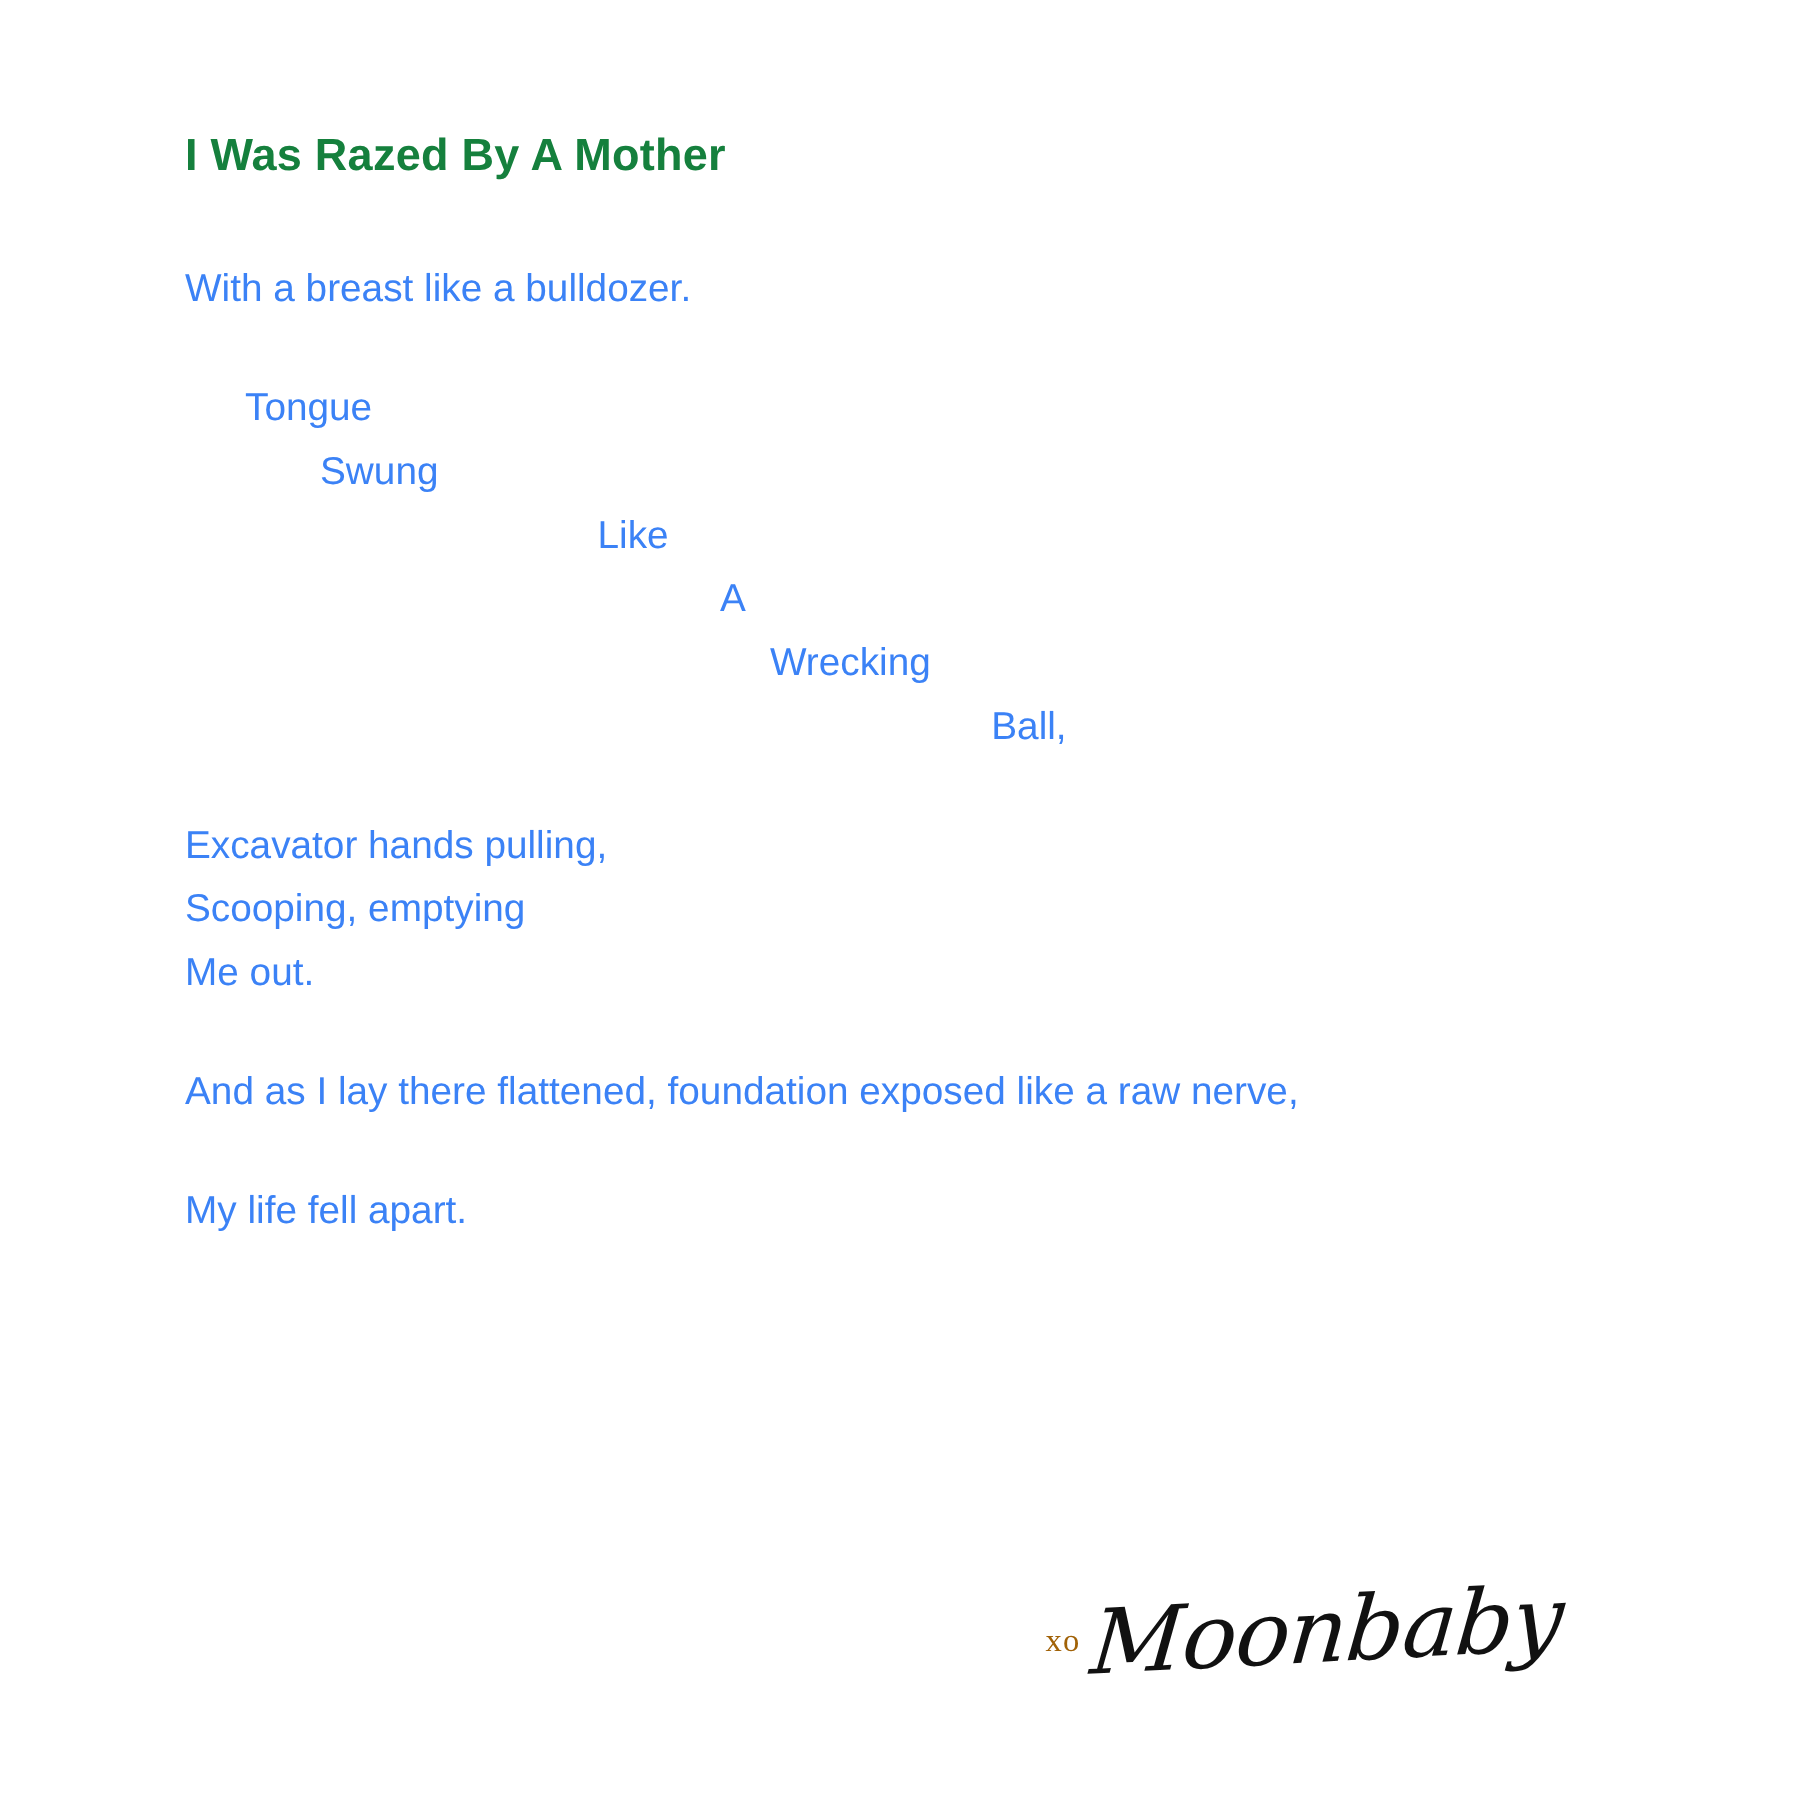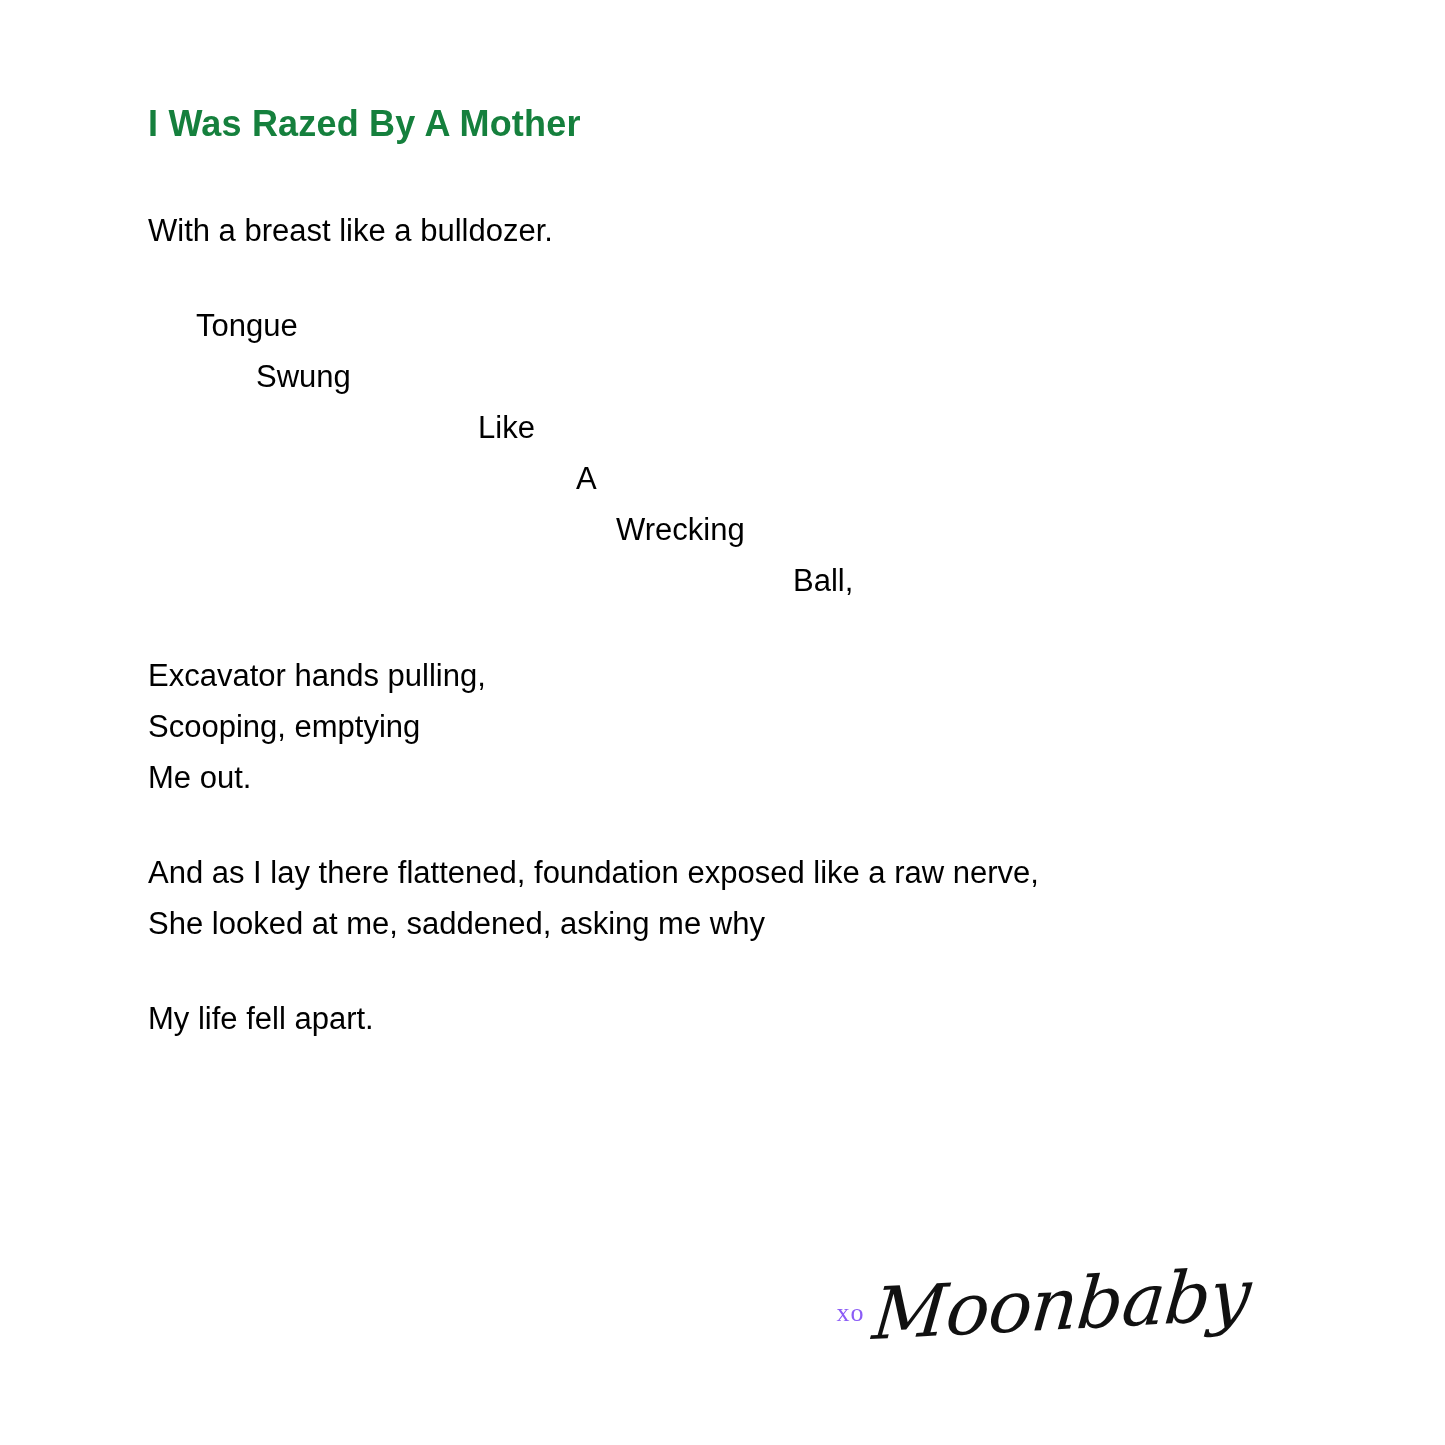--- a/index.html
+++ b/index.html
@@ -31,21 +31,21 @@
     color: #15803d;
     line-height: 1.2;
   }
   .poem-body {
     position: absolute;
     left: 148px;
     top: 205px;
     width: 1160px;
     font-size: 31px;
     line-height: 51px;
-    color: #000000;
+    color: #3b82f6;
     font-weight: 400;
   }
   .stanza {
     margin: 0 0 44px 0;
   }
   .stanza:last-child {
     margin-bottom: 0;
   }
   .line {
     white-space: pre;
@@ -62,21 +62,21 @@
     right: 200px;
     bottom: 95px;
     display: flex;
     align-items: flex-end;
     gap: 6px;
   }
   .sig-xo {
     font-family: "Liberation Serif", serif;
     font-size: 26px;
     letter-spacing: 1px;
-    color: #8b5cf6;
+    color: #a16207;
     padding-bottom: 22px;
   }
   .sig-name {
     font-family: "DejaVu Serif", serif;
     font-style: italic;
     font-size: 72px;
     color: #111111;
     line-height: 1;
     transform: skewX(-8deg) rotate(-3deg);
     transform-origin: left bottom;
@@ -106,21 +106,20 @@
     </div>
 
     <div class="stanza">
       <span class="line">Excavator hands pulling,</span>
       <span class="line">Scooping, emptying</span>
       <span class="line">Me out.</span>
     </div>
 
     <div class="stanza">
       <span class="line">And as I lay there flattened, foundation exposed like a raw nerve,</span>
-      <span class="line">She looked at me, saddened, asking me why</span>
     </div>
 
     <div class="stanza">
       <span class="line">My life fell apart.</span>
     </div>
 
   </div>
 
   <div class="signature">
     <span class="sig-xo">xo</span>

